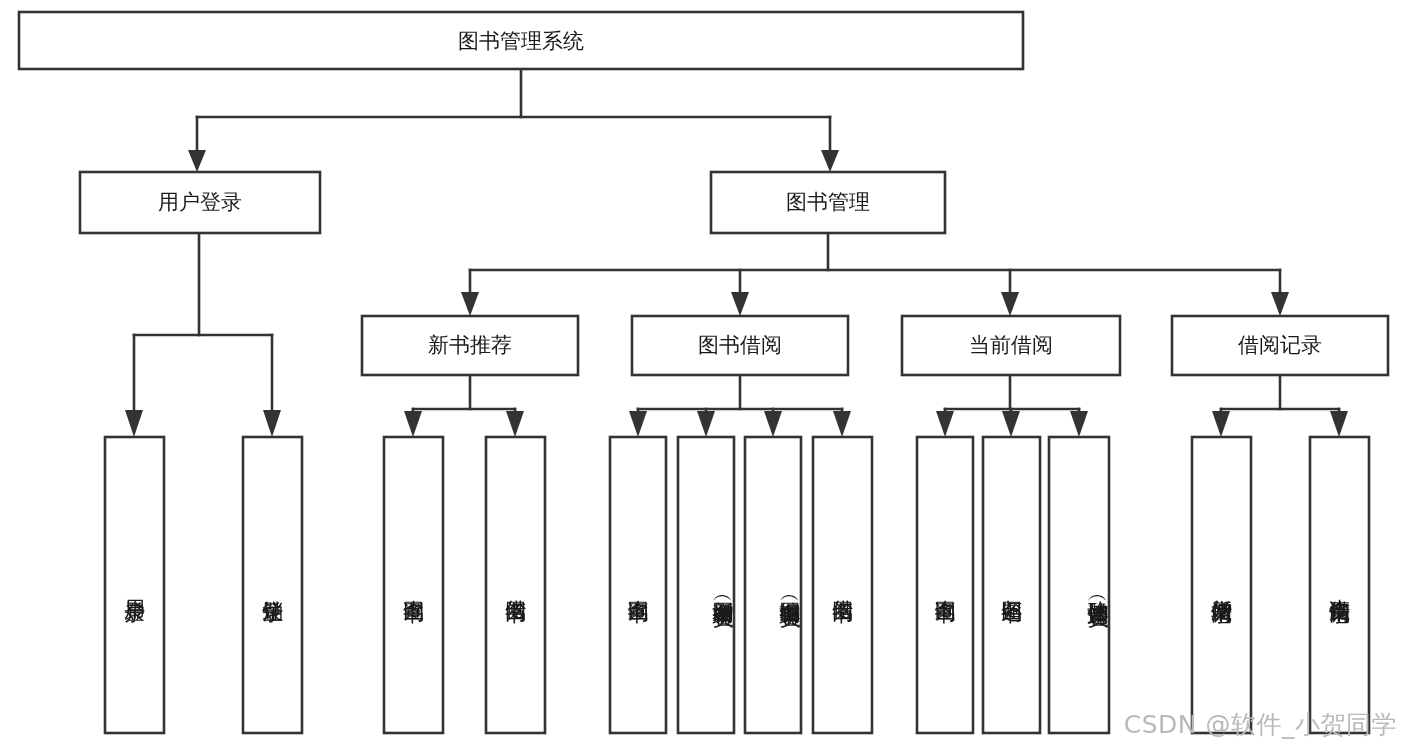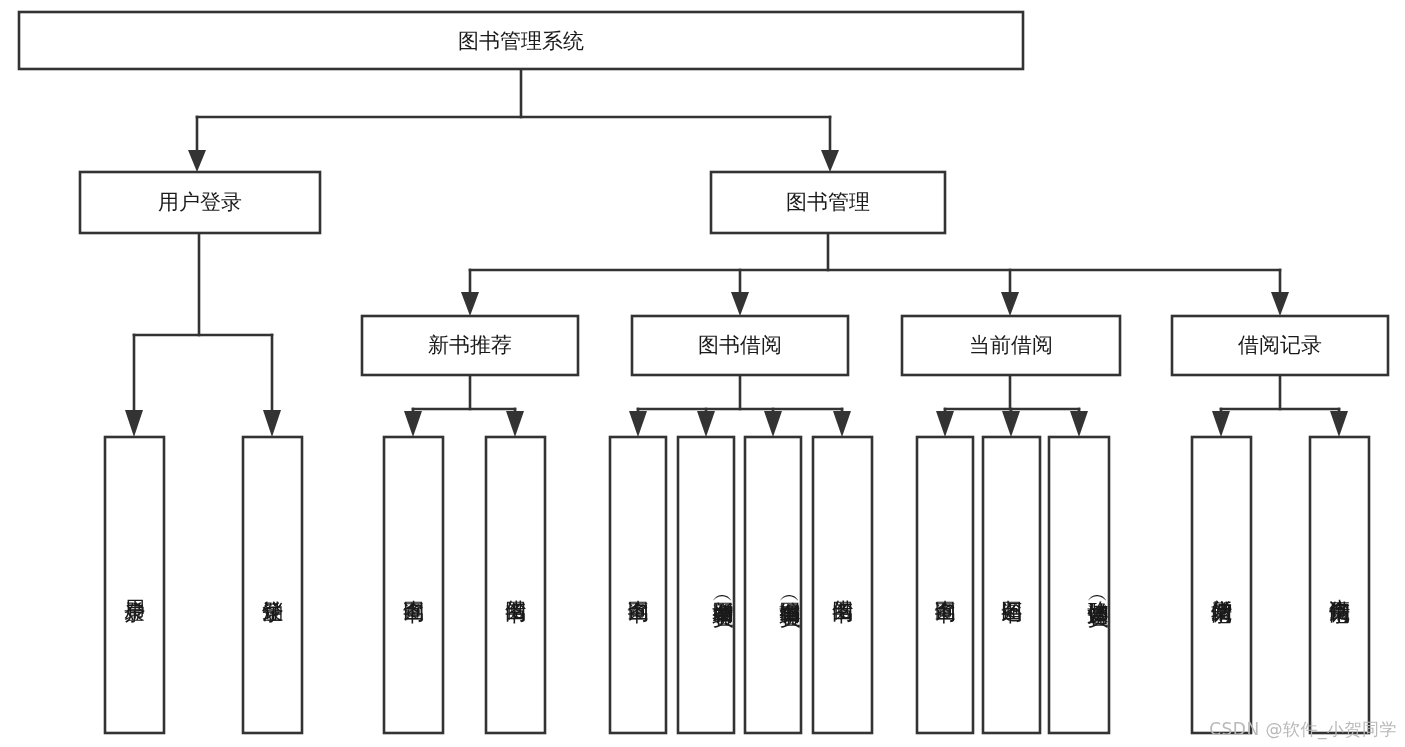--- a/index.html
+++ b/index.html
@@ -65,21 +65,21 @@
     text-orientation: upright;
     letter-spacing: 1px;
     white-space: nowrap;
     pointer-events: none;
   }
   .watermark {
     position: absolute;
     right: 8px;
     bottom: 6px;
     font-family: "DejaVu Sans", "Liberation Sans", sans-serif;
-    font-size: 17px;
+    font-size: 25px;
     color: #b9b9b9;
     letter-spacing: 0.5px;
     white-space: nowrap;
   }
 </style>
 </head>
 <body>
 
 <div id="diagram-root">
 

